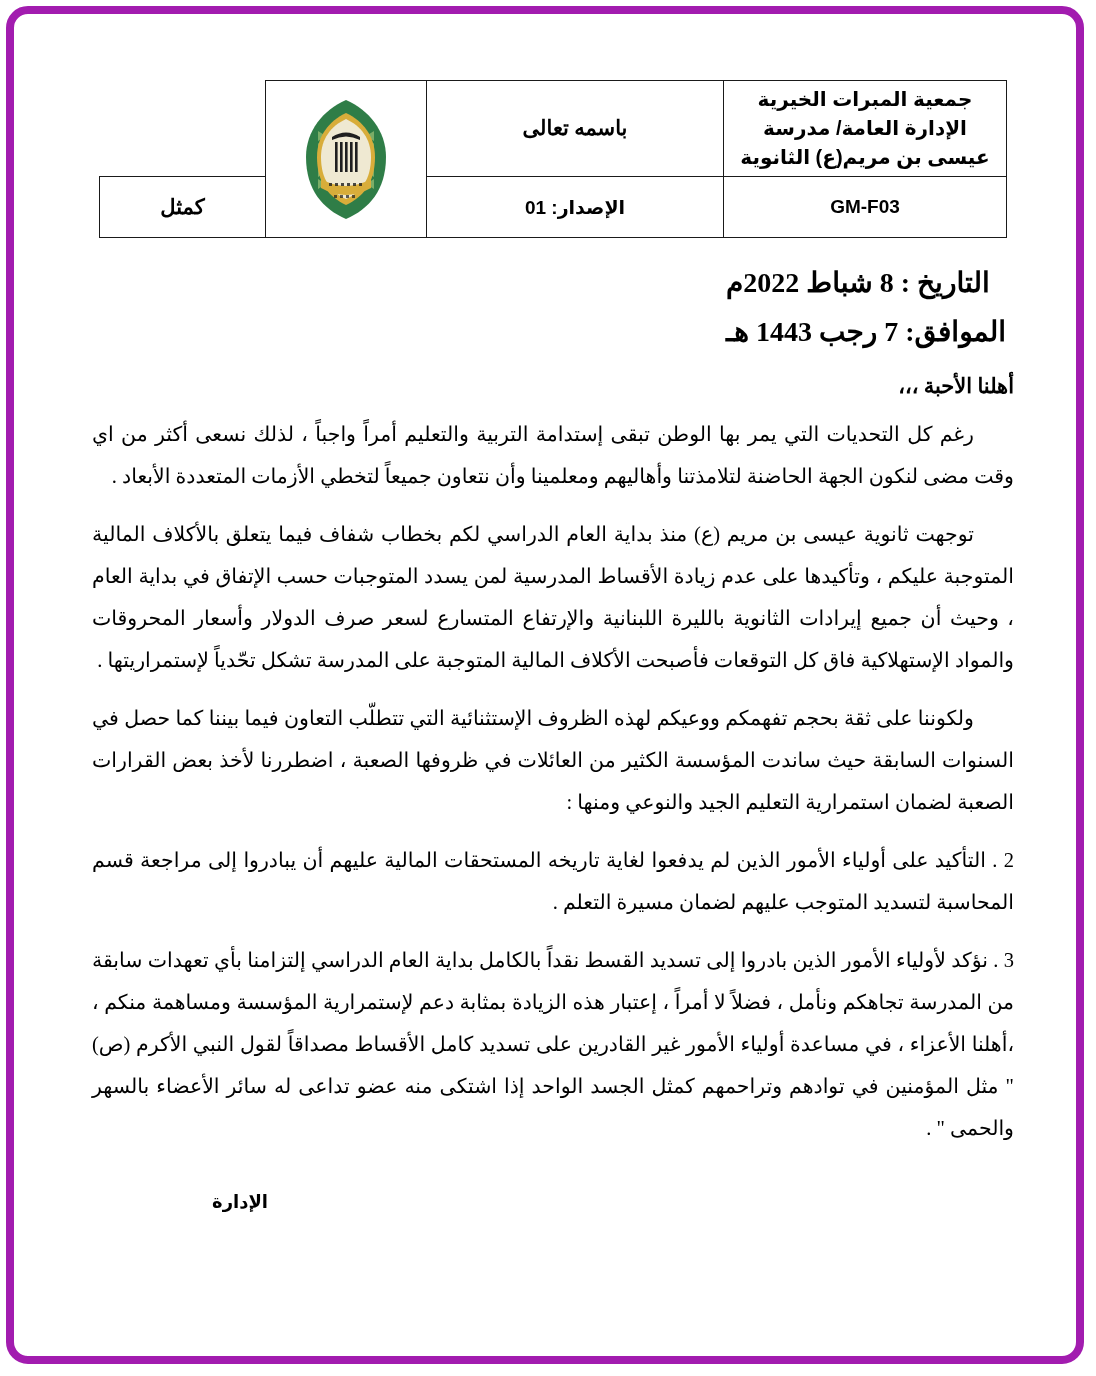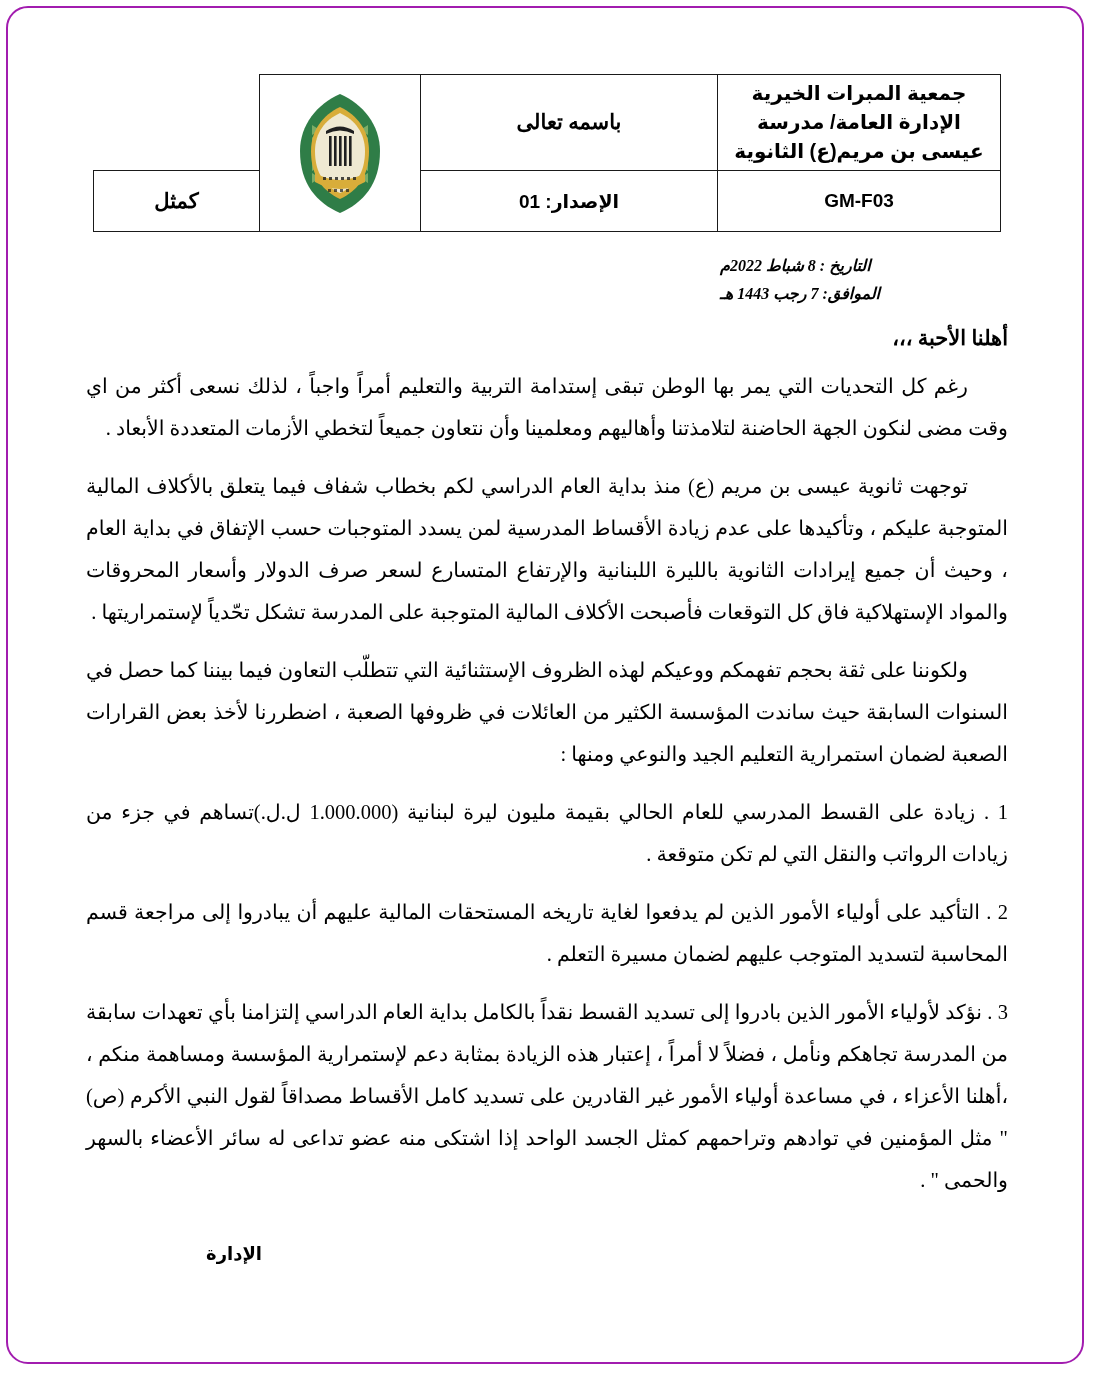--- a/index.html
+++ b/index.html
@@ -17,21 +17,21 @@
   }
 
   
   #page-frame {
     position: absolute;
     left: 6px;
     top: 6px;
     width: 1078px;
     height: 1358px;
     box-sizing: border-box;
-    border: 2px solid #a21caf;
+    border: 8px solid #a21caf;
     border-radius: 22px;
     background: #ffffff;
   }
 
   #sheet {
     position: absolute;
     left: 0; top: 0;
     width: 1078px;
     height: 1358px;
     box-sizing: border-box;
@@ -100,25 +100,24 @@
   
   .dates {
     margin-top: 20px;
     text-align: left;
     padding-left: 634px;
     direction: rtl;
   }
   .dates .dline {
     font-family: "Liberation Serif", "DejaVu Serif", serif;
     font-weight: bold;
-    font-size: 16px;
+    font-size: 28px;
     line-height: 1.75;
     color: #000;
     white-space: nowrap;
-    font-style: italic;
   }
 
   
   .salutation {
     margin-top: 18px;
     text-align: right;
     font-family: "Liberation Serif", "DejaVu Serif", serif;
     font-weight: bold;
     font-size: 21px;
     color: #000;
@@ -258,21 +257,20 @@
       <div class="dline">الموافق:  7 رجب 1443 هـ</div>
     </div>
 
     <div class="salutation">أهلنا الأحبة  ،،،</div>
 
     <div class="body-block">
       <p class="para indent">رغم كل التحديات التي يمر بها الوطن تبقى إستدامة التربية والتعليم أمراً  واجباً  ، لذلك نسعى أكثر من اي وقت مضى لنكون الجهة الحاضنة لتلامذتنا وأهاليهم ومعلمينا وأن نتعاون جميعاً  لتخطي الأزمات المتعددة الأبعاد .</p>
       <p class="para indent">توجهت ثانوية عيسى بن مريم (ع) منذ بداية العام الدراسي لكم بخطاب شفاف فيما يتعلق بالأكلاف المالية المتوجبة عليكم ، وتأكيدها على عدم زيادة الأقساط المدرسية لمن يسدد المتوجبات حسب الإتفاق في بداية العام ، وحيث أن جميع إيرادات الثانوية بالليرة اللبنانية والإرتفاع المتسارع لسعر صرف الدولار وأسعار المحروقات والمواد الإستهلاكية  فاق كل التوقعات فأصبحت الأكلاف المالية المتوجبة على المدرسة تشكل تحّدياً  لإستمراريتها .</p>
       <p class="para indent">ولكوننا على ثقة بحجم تفهمكم ووعيكم لهذه الظروف الإستثنائية التي تتطلّب التعاون فيما بيننا كما حصل في السنوات السابقة حيث ساندت المؤسسة الكثير من العائلات في ظروفها الصعبة ، اضطررنا لأخذ بعض القرارات الصعبة لضمان استمرارية التعليم الجيد والنوعي  ومنها :</p>
 
-      <p class="para item">1 . زيادة على القسط المدرسي للعام الحالي بقيمة مليون ليرة لبنانية (1.000.000 ل.ل.)تساهم في جزء من زيادات الرواتب والنقل التي لم تكن متوقعة .</p>
       <p class="para item">2 . التأكيد على أولياء الأمور  الذين لم يدفعوا لغاية تاريخه المستحقات المالية عليهم أن يبادروا إلى مراجعة قسم المحاسبة لتسديد المتوجب عليهم لضمان مسيرة التعلم .</p>
       <p class="para item">3 . نؤكد لأولياء الأمور  الذين بادروا إلى تسديد القسط نقداً  بالكامل بداية العام الدراسي إلتزامنا بأي تعهدات سابقة من المدرسة تجاهكم ونأمل ، فضلاً  لا أمراً  ، إعتبار  هذه الزيادة بمثابة دعم لإستمرارية المؤسسة ومساهمة منكم ، ،أهلنا الأعزاء ، في مساعدة أولياء الأمور  غير القادرين على تسديد كامل الأقساط مصداقاً  لقول النبي الأكرم (ص) " مثل المؤمنين في توادهم وتراحمهم كمثل الجسد الواحد إذا اشتكى منه عضو تداعى له سائر الأعضاء بالسهر والحمى " .</p>
     </div>
 
     <div class="signature">الإدارة</div>
 
   </div>
 </div>
 
 </body></html>

